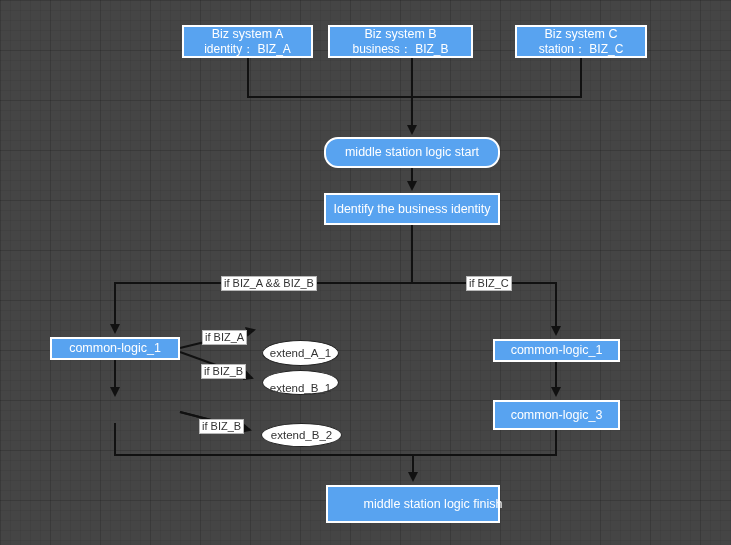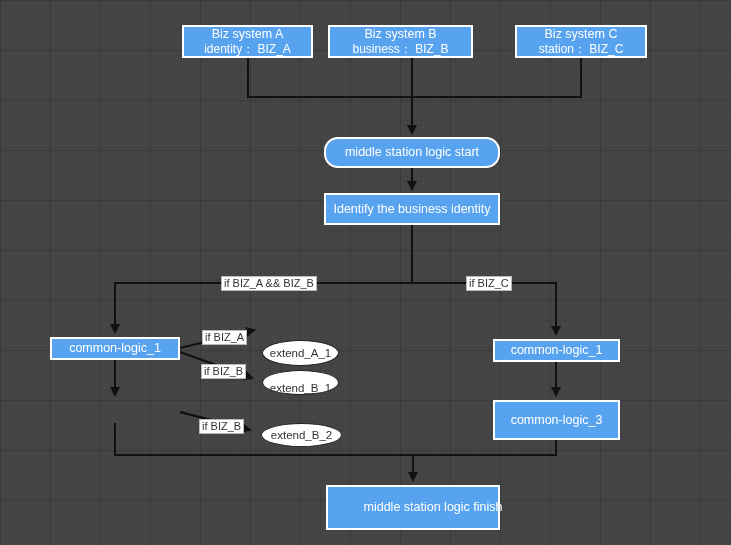--- a/index.html
+++ b/index.html
@@ -92,25 +92,25 @@
     <span>Identify the business identity</span>
   </div>
 
   <div class="node" style="left:50px;top:337px;width:130px;height:23px;">
     <span>common-logic_1</span>
   </div>
 
   <div class="node" style="left:493px;top:339px;width:127px;height:23px;">
     <span>common-logic_1</span>
   </div>
-  <div class="node" style="left:493px;top:400px;width:127px;height:40px;">
+  <div class="node" style="left:493px;top:400px;width:127px;height:30px;">
     <span>common-logic_3</span>
   </div>
 
-  <div class="node" style="left:326px;top:485px;width:174px;height:45px;padding-left:40px;">
+  <div class="node" style="left:326px;top:485px;width:174px;height:38px;padding-left:40px;">
     <span>middle station logic finish</span>
   </div>
 
   <div class="ellipse" style="left:262px;top:324px;width:77px;height:26px;margin-top:16px;">
     <span>extend_A_1</span>
   </div>
   <div class="ellipse" style="left:262px;top:370px;width:77px;height:25px;align-items:flex-end;">
     <span>extend_B_1</span>
   </div>
   <div class="ellipse" style="left:261px;top:423px;width:81px;height:24px;">

